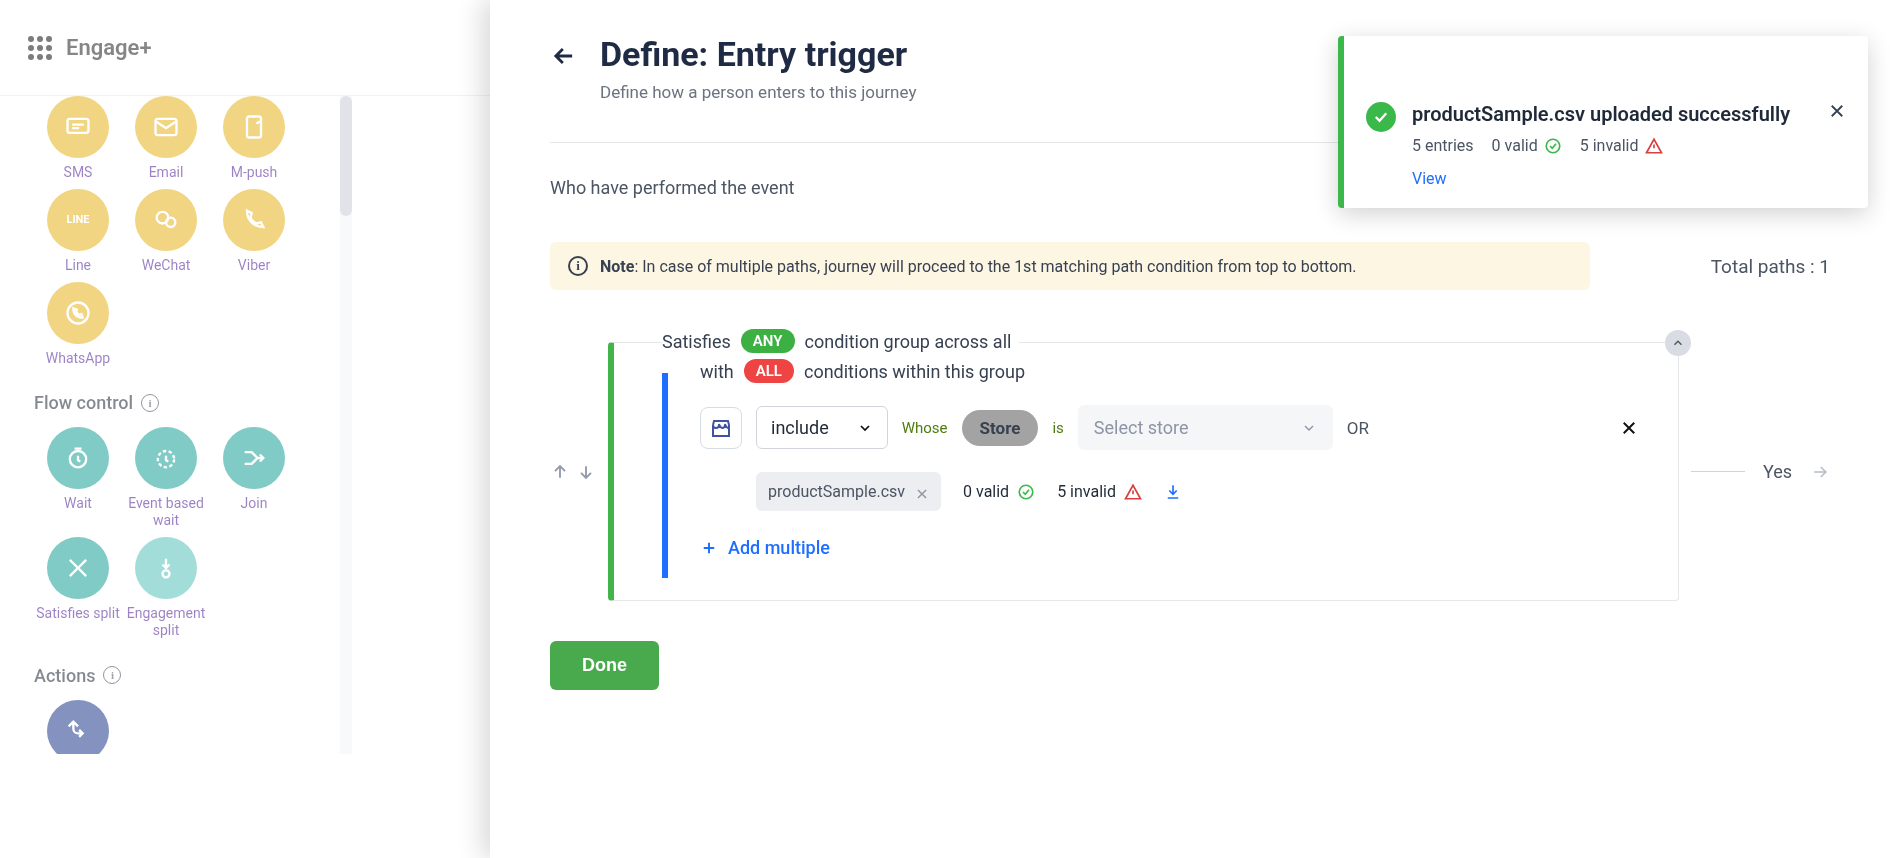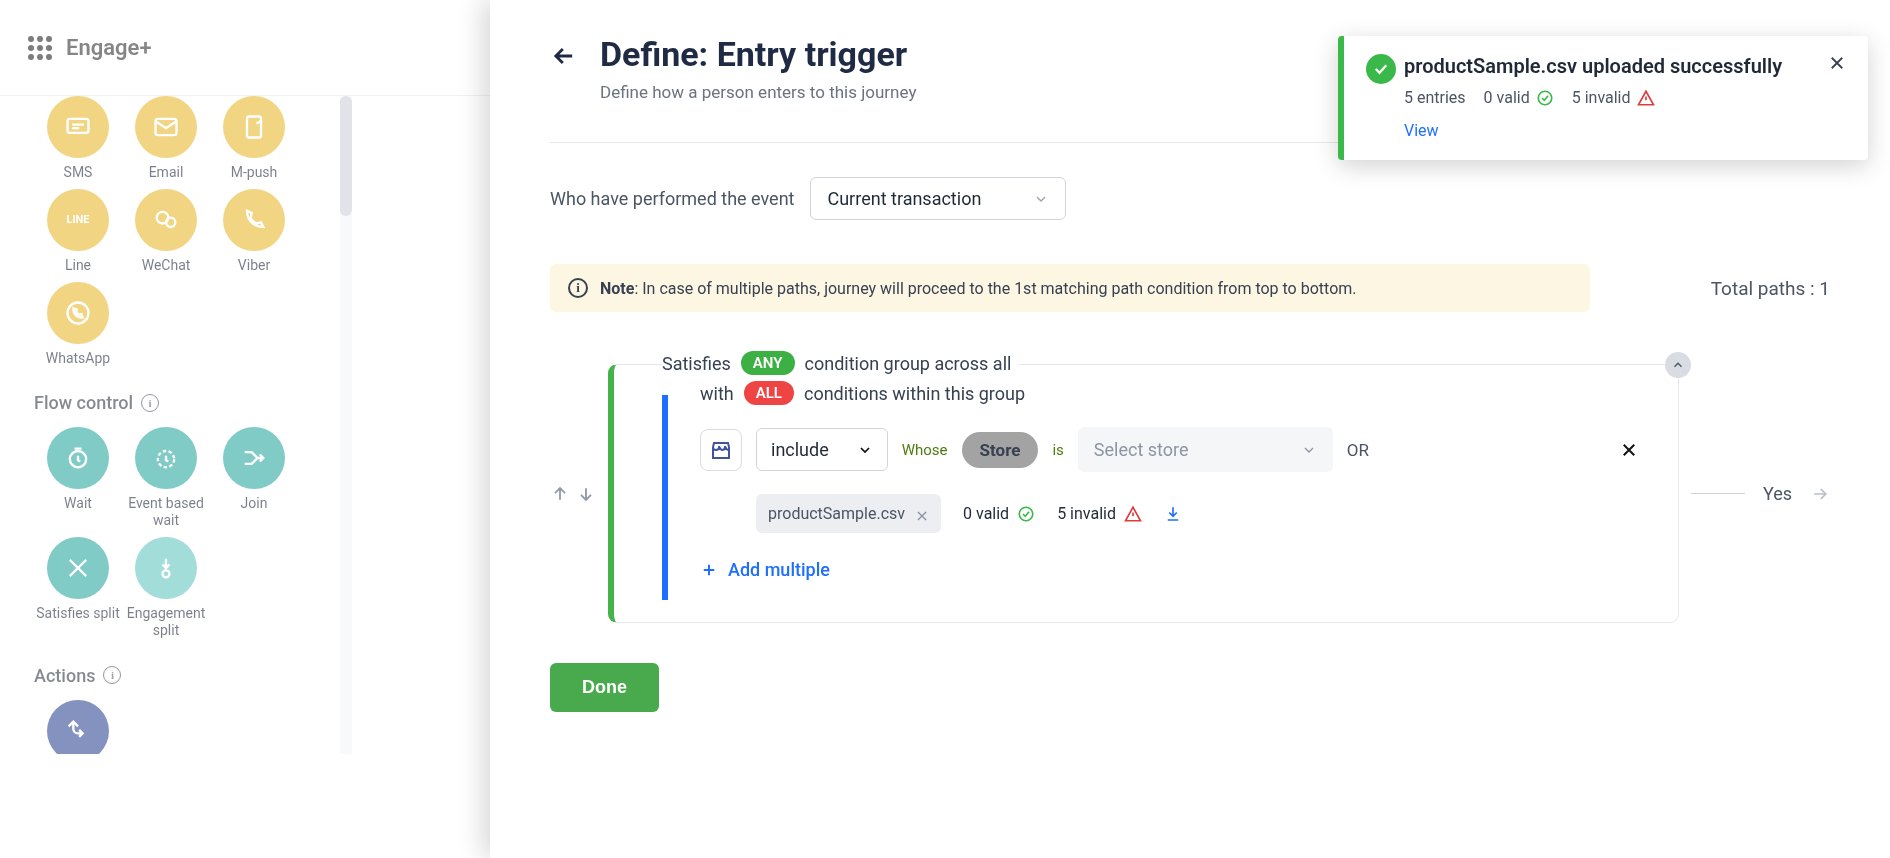--- a/index.html
+++ b/index.html
@@ -16,21 +16,21 @@
   .icon-btn { display:inline-flex; align-items:center; justify-content:center; cursor:pointer; }
 
   .tools-panel { padding: 0 34px; height: calc(100% - 200px); overflow-y:auto; width: 352px; position:relative;}
   .tool-grid { display:grid; grid-template-columns: repeat(3, 88px); gap: 8px 0; }
   .tool-item { display:flex; flex-direction:column; align-items:center; gap:6px; }
   .tool-circle { width:62px; height:62px; border-radius:50%; display:flex; align-items:center; justify-content:center; color:#fff; }
   .yellow { background:#e6b31e; }
   .teal { background:#1ba098; }
   .teal-light { background:#58c2bb; }
   .navy { background:#1f3a8a; }
-  .tool-label { font-size: 14px; color:#0f172a; text-align:center; line-height:1.2; }
+  .tool-label { font-size: 14px; color:#4c1d95; text-align:center; line-height:1.2; }
   .section-label { font-size:18px; font-weight:500; margin: 26px 0 14px; display:flex; align-items:center; gap:8px; }
 
   
   .dim { position:absolute; left:0; top:0; width:490px; height:100%; background:rgba(255,255,255,0.45); pointer-events:none; }
 
   
   .panel { position:absolute; left:490px; top:0; right:0; height:100%; background:#fff; box-shadow: -8px 0 24px rgba(0,0,0,0.15); padding: 34px 60px 40px 60px; }
   .panel-header { display:flex; align-items:flex-start; gap:22px; }
   .panel-title { font-size: 34px; font-weight:700; color:#1f2a44; }
   .panel-sub { font-size: 17px; color:#6b7280; margin-top:8px; }
@@ -41,21 +41,21 @@
   .select-box .chev { color:#9ca3af; }
 
   .note-bar { background:#fdf6e3; border-radius:6px; padding: 14px 18px; display:flex; align-items:center; gap:12px; font-size:16px; color:#374151; margin-top: 44px; }
   .note-bold { font-weight:700; }
   .paths-row { display:flex; align-items:center; gap:44px; margin-top:44px; }
   .paths-row .spacer { flex:1; }
   .paths-count { font-size:19px; color:#4b5563; }
 
   .condition-area { display:flex; align-items:center; gap:12px; margin-top: 52px; }
   .arrows-col { display:flex; gap:6px; color:#909aaa; }
-  .cond-block { flex:1; border:1px solid #e5e7eb; border-radius:9px; border-left:6px solid #44b34a; padding: 0 22px 22px 48px; position:relative; }
+  .cond-block { flex:1; border:1px solid #e5e7eb; border-radius:4px; border-left:6px solid #44b34a; padding: 0 22px 22px 48px; position:relative; }
   .cond-header { display:flex; align-items:center; gap:10px; font-size:18px; color:#374151; position:relative; top:-14px; background:#fff; width:fit-content; padding-right:8px; }
   .collapse-circle { position:absolute; right:-13px; top:-13px; width:26px; height:26px; border-radius:50%; background:#d9dce3; display:flex; align-items:center; justify-content:center; }
   .pill { border-radius:14px; padding:3px 12px; font-size:15px; color:#fff; font-weight:600; }
   .pill-green { background:#3cb043; }
   .pill-blue { background:#ef4444; }
 
   .inner-group { border-left:6px solid #1e6fff; padding: 0 18px 20px 32px; margin-top: 6px; }
   .inner-header { display:flex; align-items:center; gap:10px; font-size:18px; color:#374151; position:relative; top:-14px; background:#fff; width:fit-content; padding-right:8px; }
 
   .cond-row { display:flex; align-items:center; gap:14px; margin-top: 8px; flex-wrap:wrap;}
@@ -74,21 +74,21 @@
 
   .add-cond { display:flex; align-items:center; gap:10px; color:#1e6fff; font-size:18px; font-weight:500; margin-top:26px; cursor:pointer; }
 
   .yes-area { display:flex; align-items:center; gap:18px; color:#4b5563; font-size:18px; }
   .yes-line { width:54px; height:1px; background:#cfd3dc; }
 
   .done-btn { margin-top: 40px; background:#49a94d; color:#fff; border:none; border-radius:6px; padding:14px 32px; font-size:18px; font-weight:600; cursor:pointer; }
 
   
   .toast { position:absolute; top:36px; right:22px; width:530px; background:#fff; border-radius:4px; box-shadow:0 6px 24px rgba(0,0,0,0.18); border-left:6px solid #3bb84a; padding:18px 22px 20px 22px; }
-  .toast-row { display:flex; align-items:flex-start; gap:8px; }
+  .toast-row { display:flex; align-items:flex-start; gap:16px;margin-top:48px; }
   .check-circle { width:30px; height:30px; border-radius:50%; background:#3bb84a; color:#fff; display:flex; align-items:center; justify-content:center; flex-shrink:0; }
   .toast-title { font-size:20px; font-weight:600; color:#1f2937; }
   .toast-close { margin-left:auto; font-size:20px; color:#374151; cursor:pointer; }
   .toast-stats { display:flex; align-items:center; gap:18px; margin-top:10px; font-size:16px; color:#4b5563; }
   .toast-view { margin-top:14px; color:#1e6fff; font-size:16px; cursor:pointer; display:inline-block; }
 
   svg { display:block; }
   .info-circle { width:20px; height:20px; border:2px solid #374151; border-radius:50%; display:inline-flex; align-items:center; justify-content:center; font-size:13px; font-weight:700; font-family:serif;}
   .warn-tri { color:#d93f3f; }
   .ok-circle-sm { color:#3bb84a; }
@@ -256,28 +256,20 @@
     </span>
     <div>
       <div class="panel-title">Define: Entry trigger</div>
       <div class="panel-sub">Define how a person enters to this journey</div>
     </div>
   </div>
   <hr class="panel-divider">
 
   <div class="event-row">
     <span>Who have performed the event</span>
-    <div class="select-box">
-      <span>Current transaction</span>
-      <span class="chev">
-        <svg width="16" height="16" viewBox="0 0 24 24" fill="none" stroke="#9ca3af" stroke-width="2">
-            <path d="M6 9l6 6 6-6"></path>
-          </svg>
-      </span>
-    </div>
   </div>
 
   <div class="paths-row">
     <div class="note-bar" style="margin-top:0; flex:0 0 auto; width: 1040px;">
       <span class="info-circle">i</span>
       <span>
         <span class="note-bold">Note</span><span>: In case of multiple paths, journey will proceed to the 1st matching path condition from top to bottom.</span>
       </span>
     </div>
     <div class="spacer"></div>

